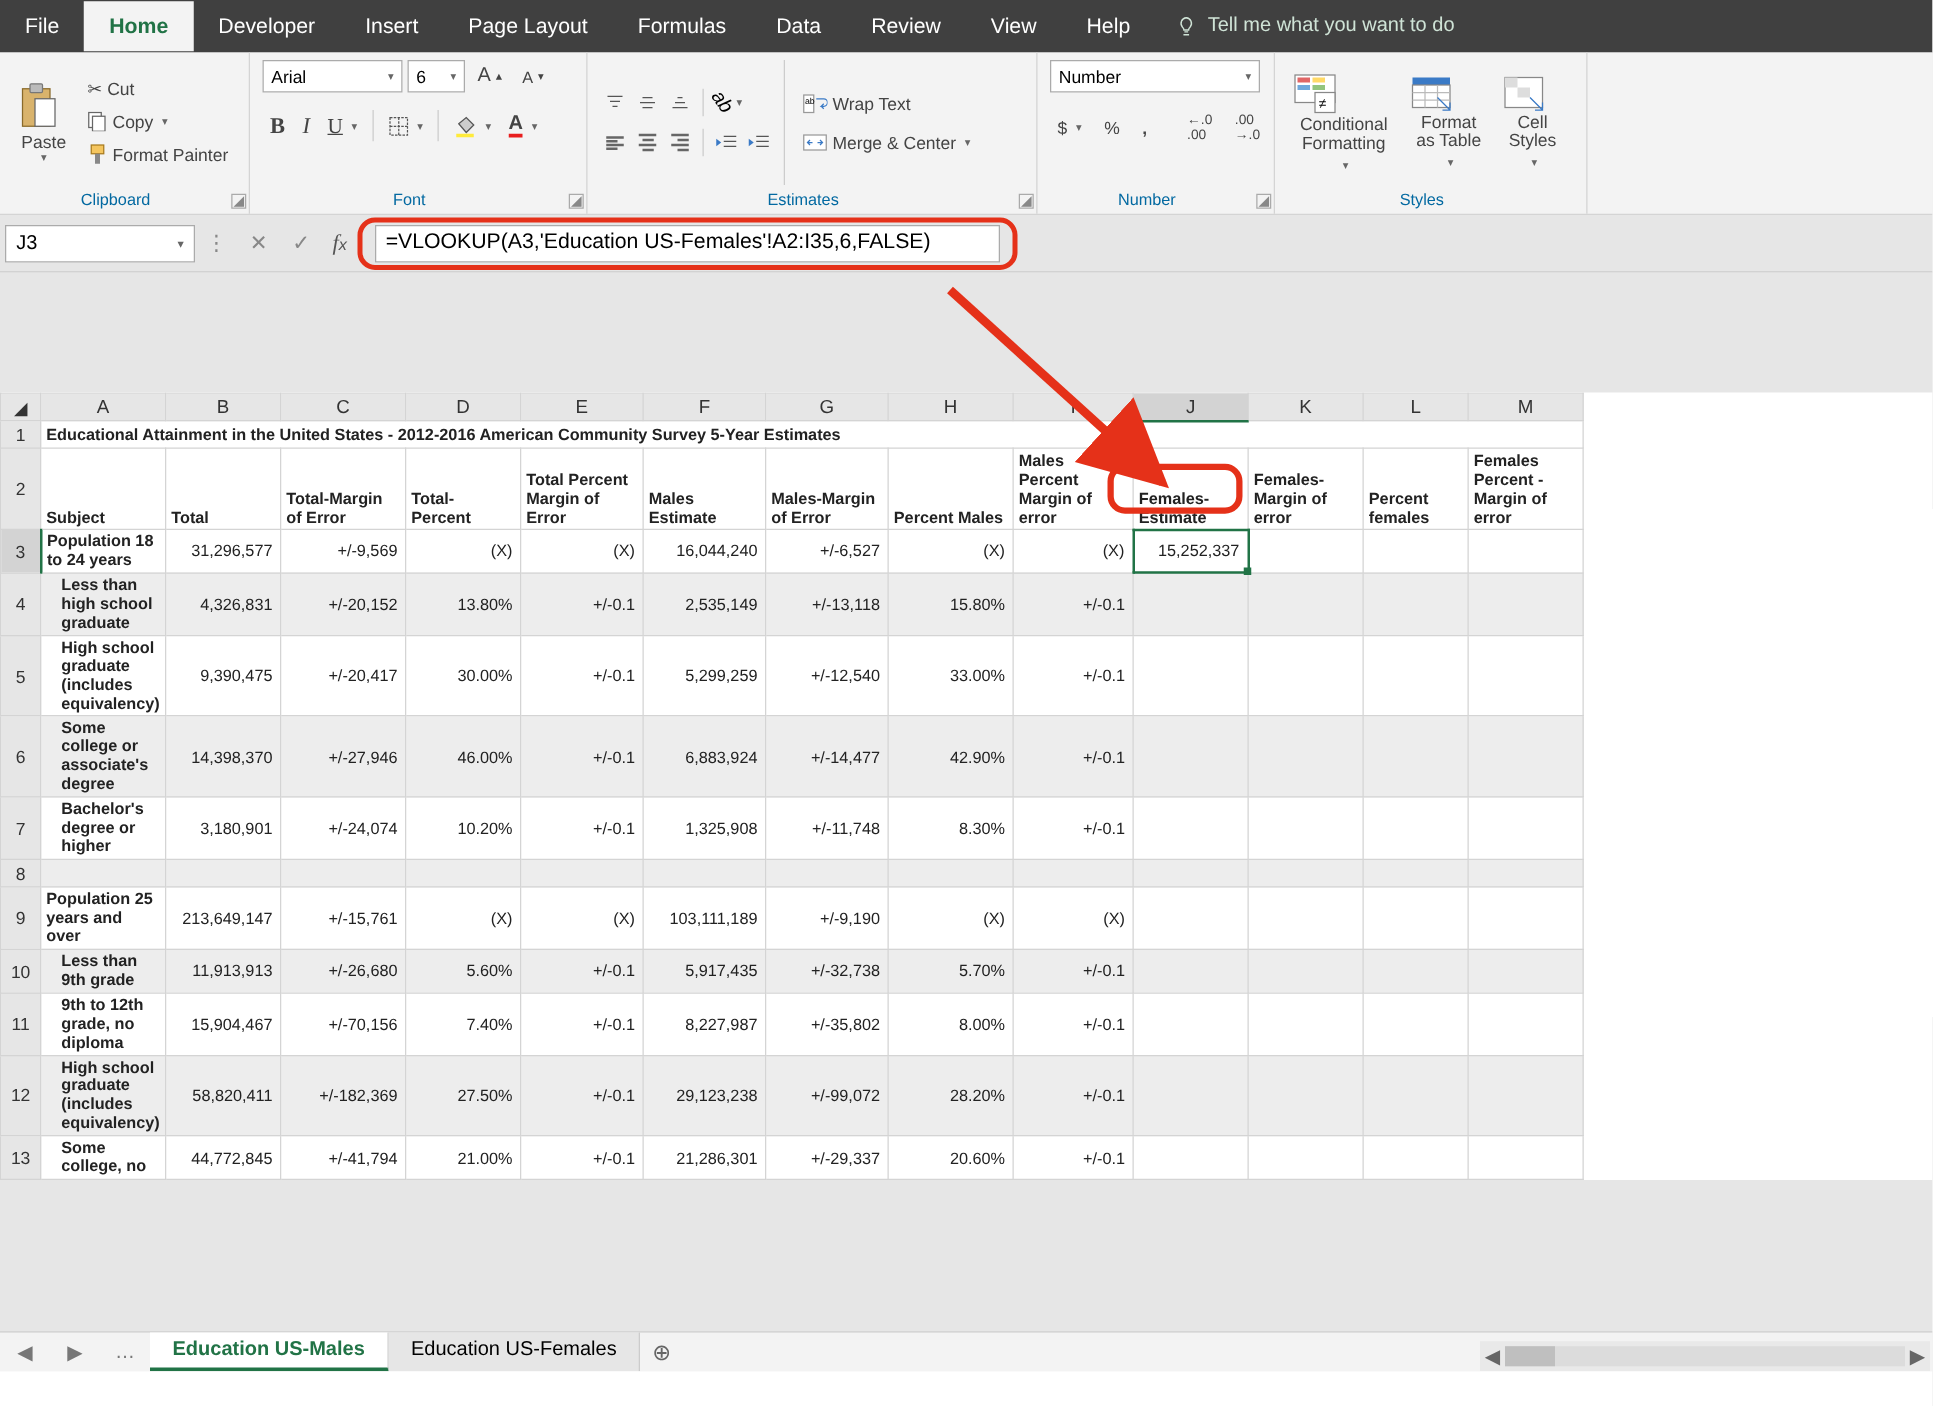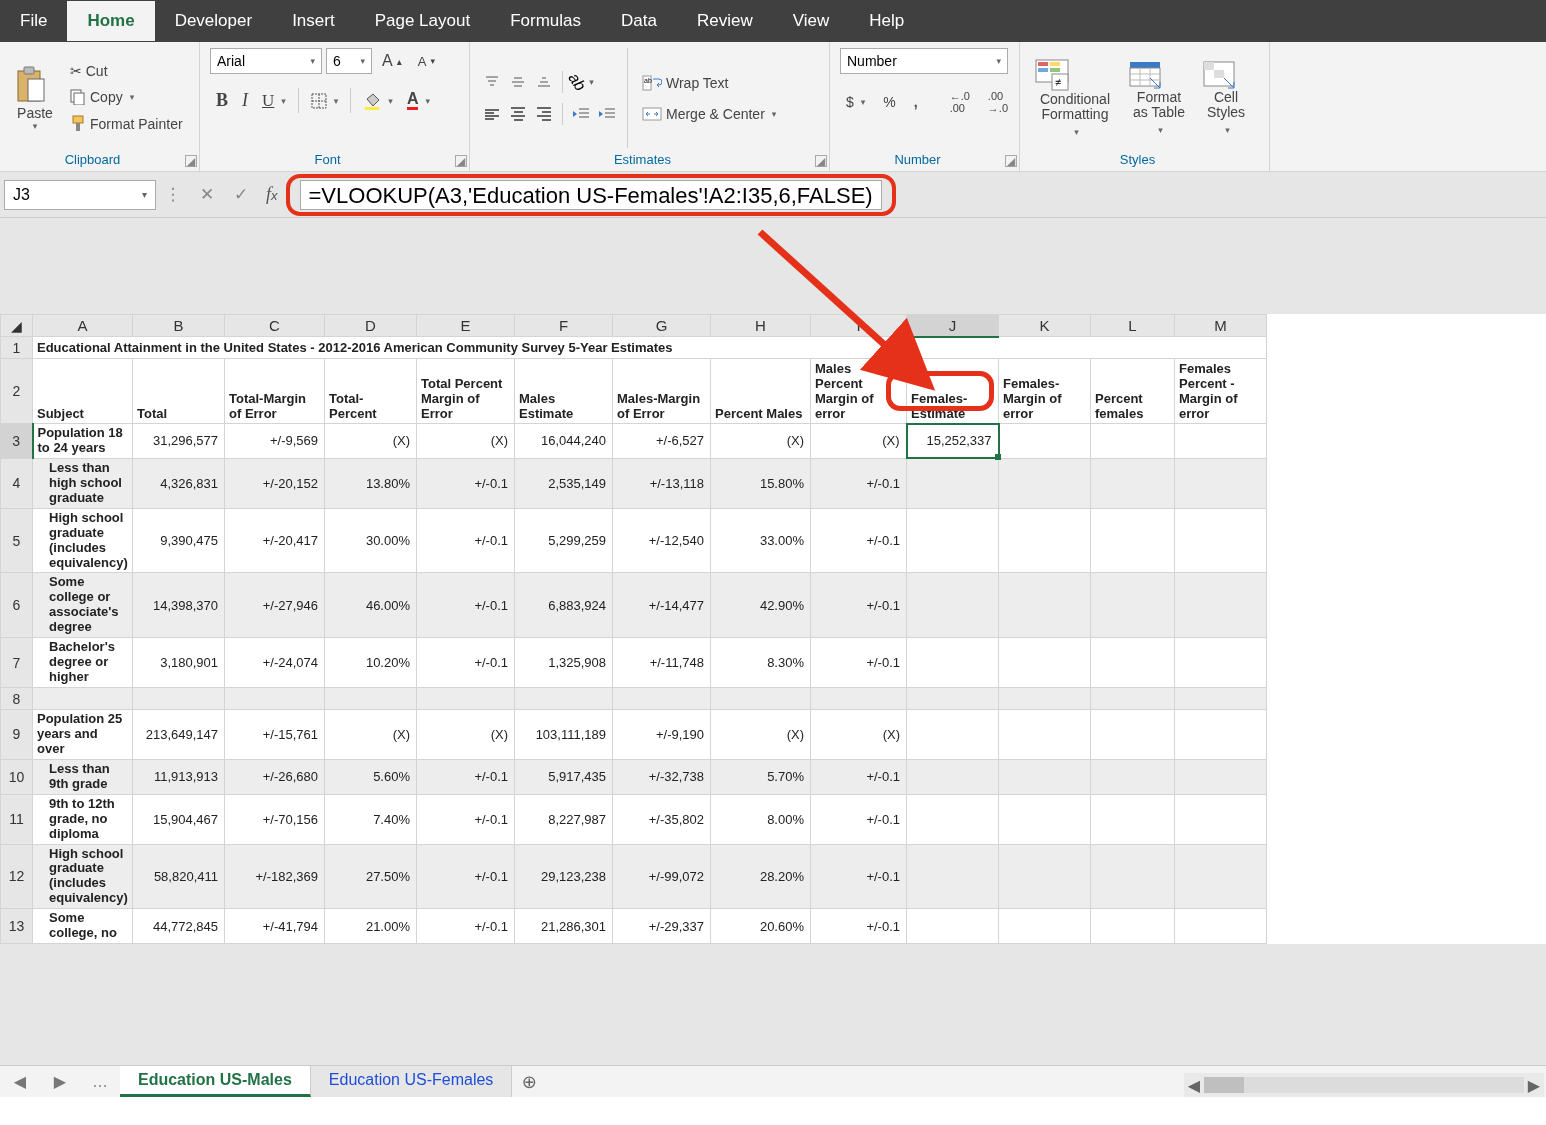--- a/index.html
+++ b/index.html
@@ -20,21 +20,21 @@
   .sep-v{width:1px;background:#ccc;align-self:stretch;margin:0 4px;}
   .font-sel{border:1px solid #ababab;background:#fff;height:26px;font-size:14px;padding:2px 6px;display:flex;align-items:center;justify-content:space-between;}
   .alignrow{display:flex;gap:2px;}
   .alignrow .ab{width:24px;height:22px;display:flex;align-items:center;justify-content:center;}
   
   .fbar{height:46px;background:#e6e6e6;display:flex;align-items:center;border-bottom:1px solid #ccc;padding-right:10px;}
   .namebox{width:152px;height:30px;background:#fff;border:1px solid #ababab;margin-left:4px;display:flex;align-items:center;padding:0 8px;font-size:16px;justify-content:space-between;}
   .fx-btn{width:34px;text-align:center;color:#888;font-size:17px;}
   .fx-lbl{font-style:italic;font-family:'Times New Roman',serif;font-size:18px;color:#555;padding:0 8px;}
   .formula-hl{border:4px solid #e53119;border-radius:14px;padding:2px 10px;background:#fff0;}
-  .formula-input{background:#fff;height:30px;border:1px solid #ababab;font-size:22px;padding:2px 8px;min-width:500px;}
+  .formula-input{background:#fff;height:30px;border:1px solid #ababab;font-size:17px;padding:2px 8px;min-width:500px;}
   
   .graygap{height:96px;background:#e6e6e6;}
   
   .sheet{background:#fff;position:relative;}
   .gridwrap{overflow:hidden;}
   table.grid{border-collapse:collapse;table-layout:fixed;}
   table.grid th,table.grid td{border:1px solid #d4d4d4;font-size:13px;color:#222;}
   table.grid th{background:#e6e6e6;font-weight:400;color:#333;height:22px;}
   table.grid th.rh{width:32px;text-align:center;font-size:14px;}
   table.grid th.ch{text-align:center;font-size:15px;}
@@ -46,21 +46,21 @@
   .title td{font-weight:700;font-size:17px;padding:2px 4px;}
   .band td{background:#ededed;}
   .subj{font-weight:700;padding:2px 4px !important;font-size:12px;line-height:1.15;}
   .subj.indent{padding-left:16px !important;}
   .num{text-align:right;padding:2px 6px !important;font-size:13px;}
   .highlight-box{position:absolute;border:5px solid #e53119;border-radius:14px;pointer-events:none;}
   .arrow{position:absolute;pointer-events:none;}
   
   .sheetbar{position:absolute;bottom:28px;left:0;right:0;height:32px;background:#f3f3f3;border-top:1px solid #ccc;display:flex;align-items:stretch;font-size:16px;}
   .sh-nav{width:40px;display:flex;align-items:center;justify-content:center;color:#777;}
-  .sh-tab{padding:5px 18px;border-right:1px solid #ccc;background:#e6e6e6;color:#1d4ed8;}
+  .sh-tab{padding:5px 18px;border-right:1px solid #ccc;background:#e6e6e6;color:#000000;}
   .sh-tab.active{background:#fff;color:#217346;font-weight:700;border-bottom:3px solid #217346;}
   .newsheet{width:34px;display:flex;align-items:center;justify-content:center;color:#666;font-size:18px;}
   .hscroll{position:absolute;bottom:28px;right:2px;height:24px;width:360px;background:#e9e9e9;display:flex;align-items:center;}
   .hscroll .tr{width:20px;text-align:center;color:#666;}
   .hscroll .track{flex:1;background:#dcdcdc;height:16px;position:relative;}
   .hscroll .thumb{position:absolute;left:0;width:40px;height:16px;background:#bfbfbf;}
   
   .hl{width:14px;height:2px;background:#666;margin:1px 0;}
   svg{display:block;}
 </style>
@@ -71,20 +71,26 @@
   <div class="tab">File</div>
   <div class="tab active">Home</div>
   <div class="tab">Developer</div>
   <div class="tab">Insert</div>
   <div class="tab">Page Layout</div>
   <div class="tab">Formulas</div>
   <div class="tab">Data</div>
   <div class="tab">Review</div>
   <div class="tab">View</div>
   <div class="tab">Help</div>
+  <div class="tellme">
+    <svg width="18" height="18" viewBox="0 0 24 24">
+        <path fill="none" stroke="#cfe3d6" stroke-width="1.5" d="M9 21h6M10 18h4M12 3a6 6 0 00-4 10c1 .9 1.5 2 1.5 3h5c0-1 .5-2.1 1.5-3A6 6 0 0012 3z"></path>
+      </svg>
+    <span>Tell me what you want to do</span>
+  </div>
 </div>
 
 <div class="ribbon">
 
   <div class="group" style="width:200px">
     <div class="rowflex" style="height:100px">
       <div class="bigbtn" style="width:50px">
         <svg width="34" height="40" viewBox="0 0 34 40">
             <rect x="4" y="6" width="22" height="30" fill="#d9b36c" stroke="#8a6a2a"></rect>
             <rect x="10" y="2" width="10" height="7" rx="1" fill="#bbb" stroke="#777"></rect>

